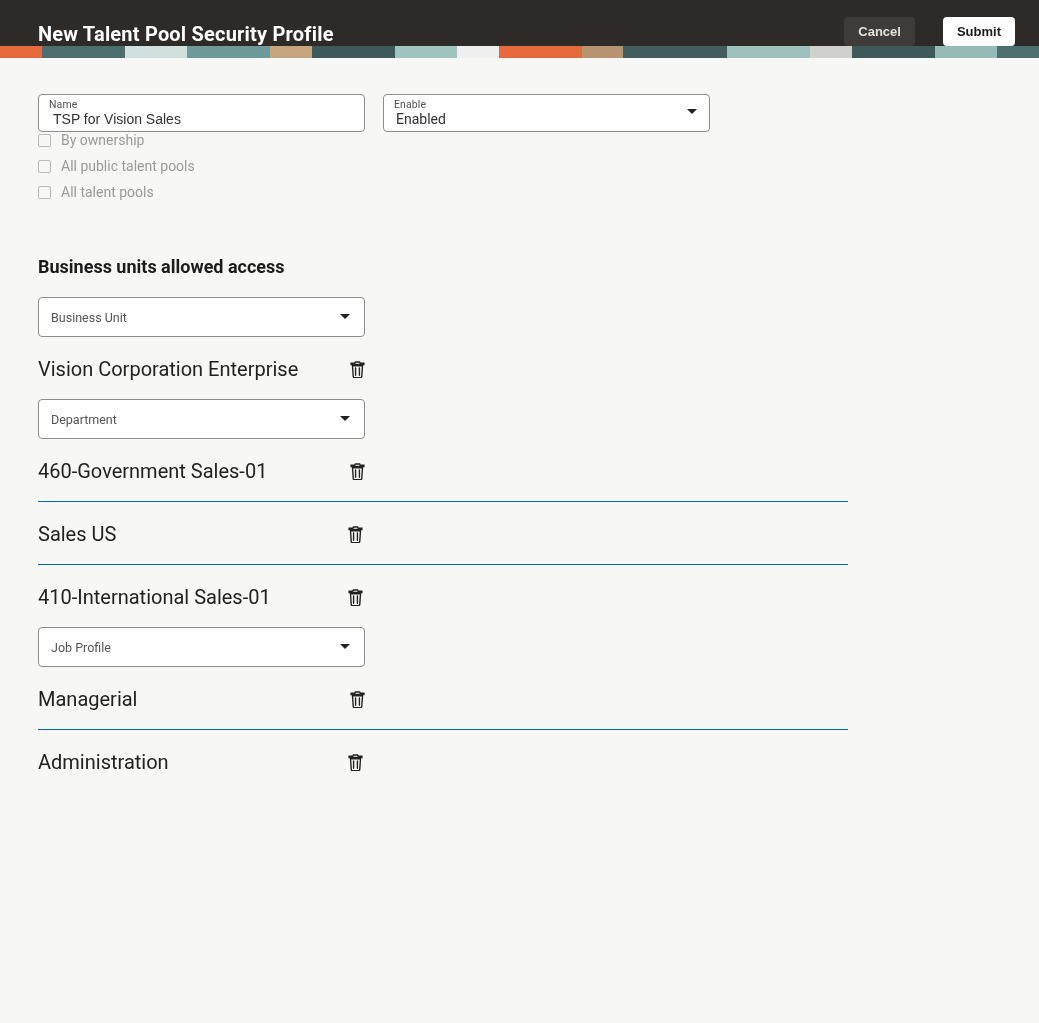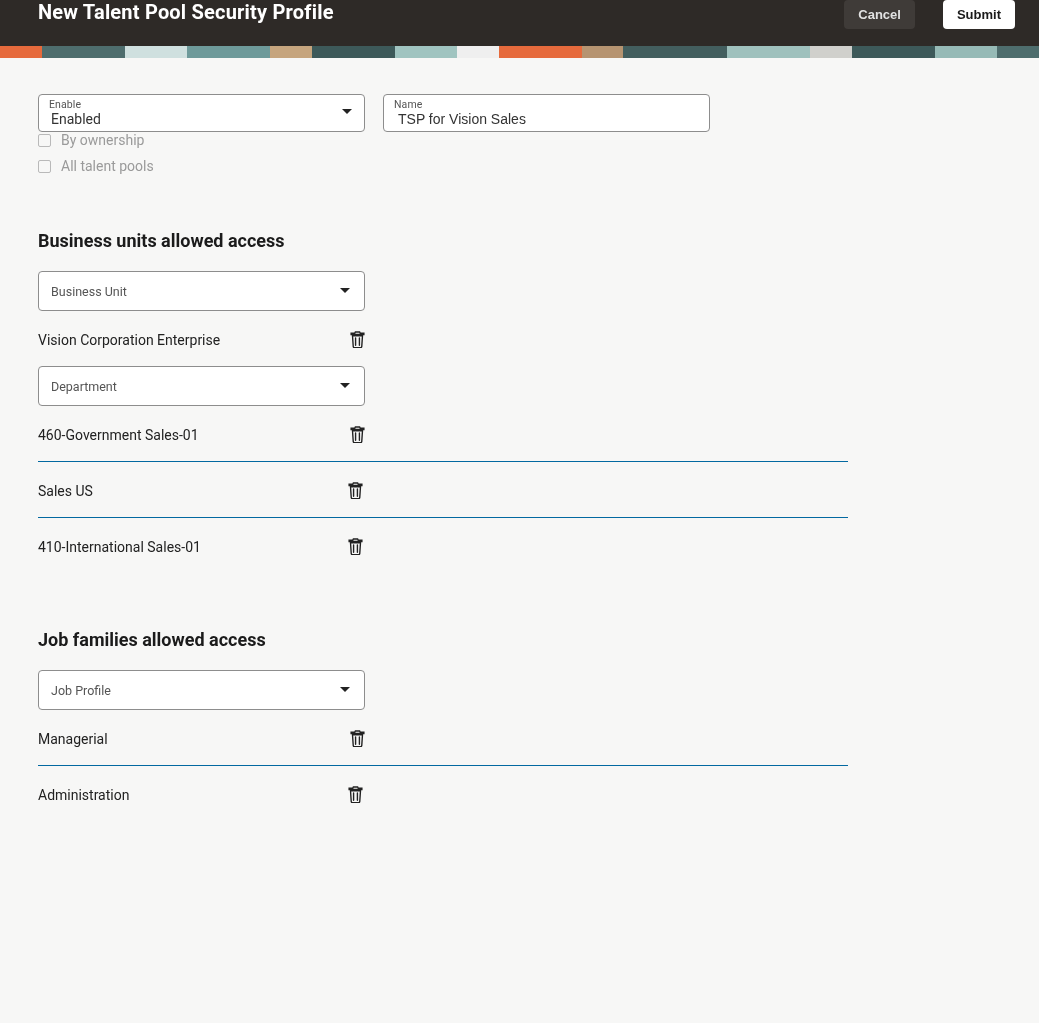--- a/index.html
+++ b/index.html
@@ -10,21 +10,21 @@
     color: #1b1b1b;
     width: 1039px;
   }
 
   
   .header {
     background: #2e2a27;
     color: #fff;
     height: 46px;
     display: flex;
-    align-items: flex-start;
+    align-items: flex-end;
     padding: 0 24px 0 38px;
   }
   .header-title {
     font-size: 20px;
     font-weight: 700;
     flex: 1;
     letter-spacing: 0.2px;
   }
   .header-actions { display: flex; gap: 28px; }
   .btn {
@@ -181,21 +181,21 @@
   }
   .item-row + .item-row {
     border-top: 1px solid transparent;
   }
   .item-row.bordered {
     border-top: 1px solid #0369a1;
     width: 810px;
   }
   .item-label {
     flex: 0 0 310px;
-    font-size: 14px;
+    font-size: 20px;
     color: #222;
   }
   .trash-btn {
     background: none;
     border: none;
     padding: 0;
     cursor: pointer;
     display: flex;
     margin-left: auto;
   }
@@ -214,35 +214,39 @@
     <button class="btn btn-cancel">Cancel</button>
     <button class="btn btn-submit">Submit</button>
   </div>
 </div>
 
 <div class="banner"></div>
 
 <div class="content">
 
   <div class="row">
+    <div class="field w-name">
+      <span class="field-label">Name</span>
+      <input class="field-input" value="TSP for Vision Sales" style="">
+    </div>
     <div class="field w-enable">
       <span class="field-label">Enable</span>
       <span class="field-input">Enabled</span>
       <span class="caret"></span>
     </div>
-    <div class="field w-name">
-      <span class="field-label">Name</span>
-      <input class="field-input" value="TSP for Vision Sales" style="">
-    </div>
   </div>
 
 
   <div class="chk-row">
     <span class="chk"></span>
     <span>By ownership</span>
+  </div>
+  <div class="chk-row">
+    <span class="chk"></span>
+    <span>All public talent pools</span>
   </div>
   <div class="chk-row">
     <span class="chk"></span>
     <span>All talent pools</span>
   </div>
 
   <div class="section-title">Business units allowed access</div>
   <div class="dropdown">
     <span class="dropdown-placeholder">Business Unit</span>
     <span class="caret"></span>
@@ -280,21 +284,20 @@
   </div>
   <div class="item-row bordered">
     <span class="item-label">410-International Sales-01</span>
     <button class="trash-btn">
       <svg class="trash-icon" viewBox="0 0 14 16">
         <path d="M5 1h4l.5 1H13v1.3H1V2h3.5L5 1zM2.3 4.5h9.4l-.7 10.2c0 .5-.5.9-1 .9H4c-.5 0-1-.4-1-.9L2.3 4.5zM5.2 6.5v7M8.8 6.5v7" fill="none" stroke="#222" stroke-width="1.3" stroke-linecap="round"></path>
       </svg>
     </button>
   </div>
 
-  <div class="section-title">Job families allowed access</div>
   <div class="dropdown">
     <span class="dropdown-placeholder">Job Profile</span>
     <span class="caret"></span>
   </div>
 
   <div class="item-row">
     <span class="item-label">Managerial</span>
     <button class="trash-btn">
       <svg class="trash-icon" viewBox="0 0 14 16">
         <path d="M5 1h4l.5 1H13v1.3H1V2h3.5L5 1zM2.3 4.5h9.4l-.7 10.2c0 .5-.5.9-1 .9H4c-.5 0-1-.4-1-.9L2.3 4.5zM5.2 6.5v7M8.8 6.5v7" fill="none" stroke="#222" stroke-width="1.3" stroke-linecap="round"></path>

